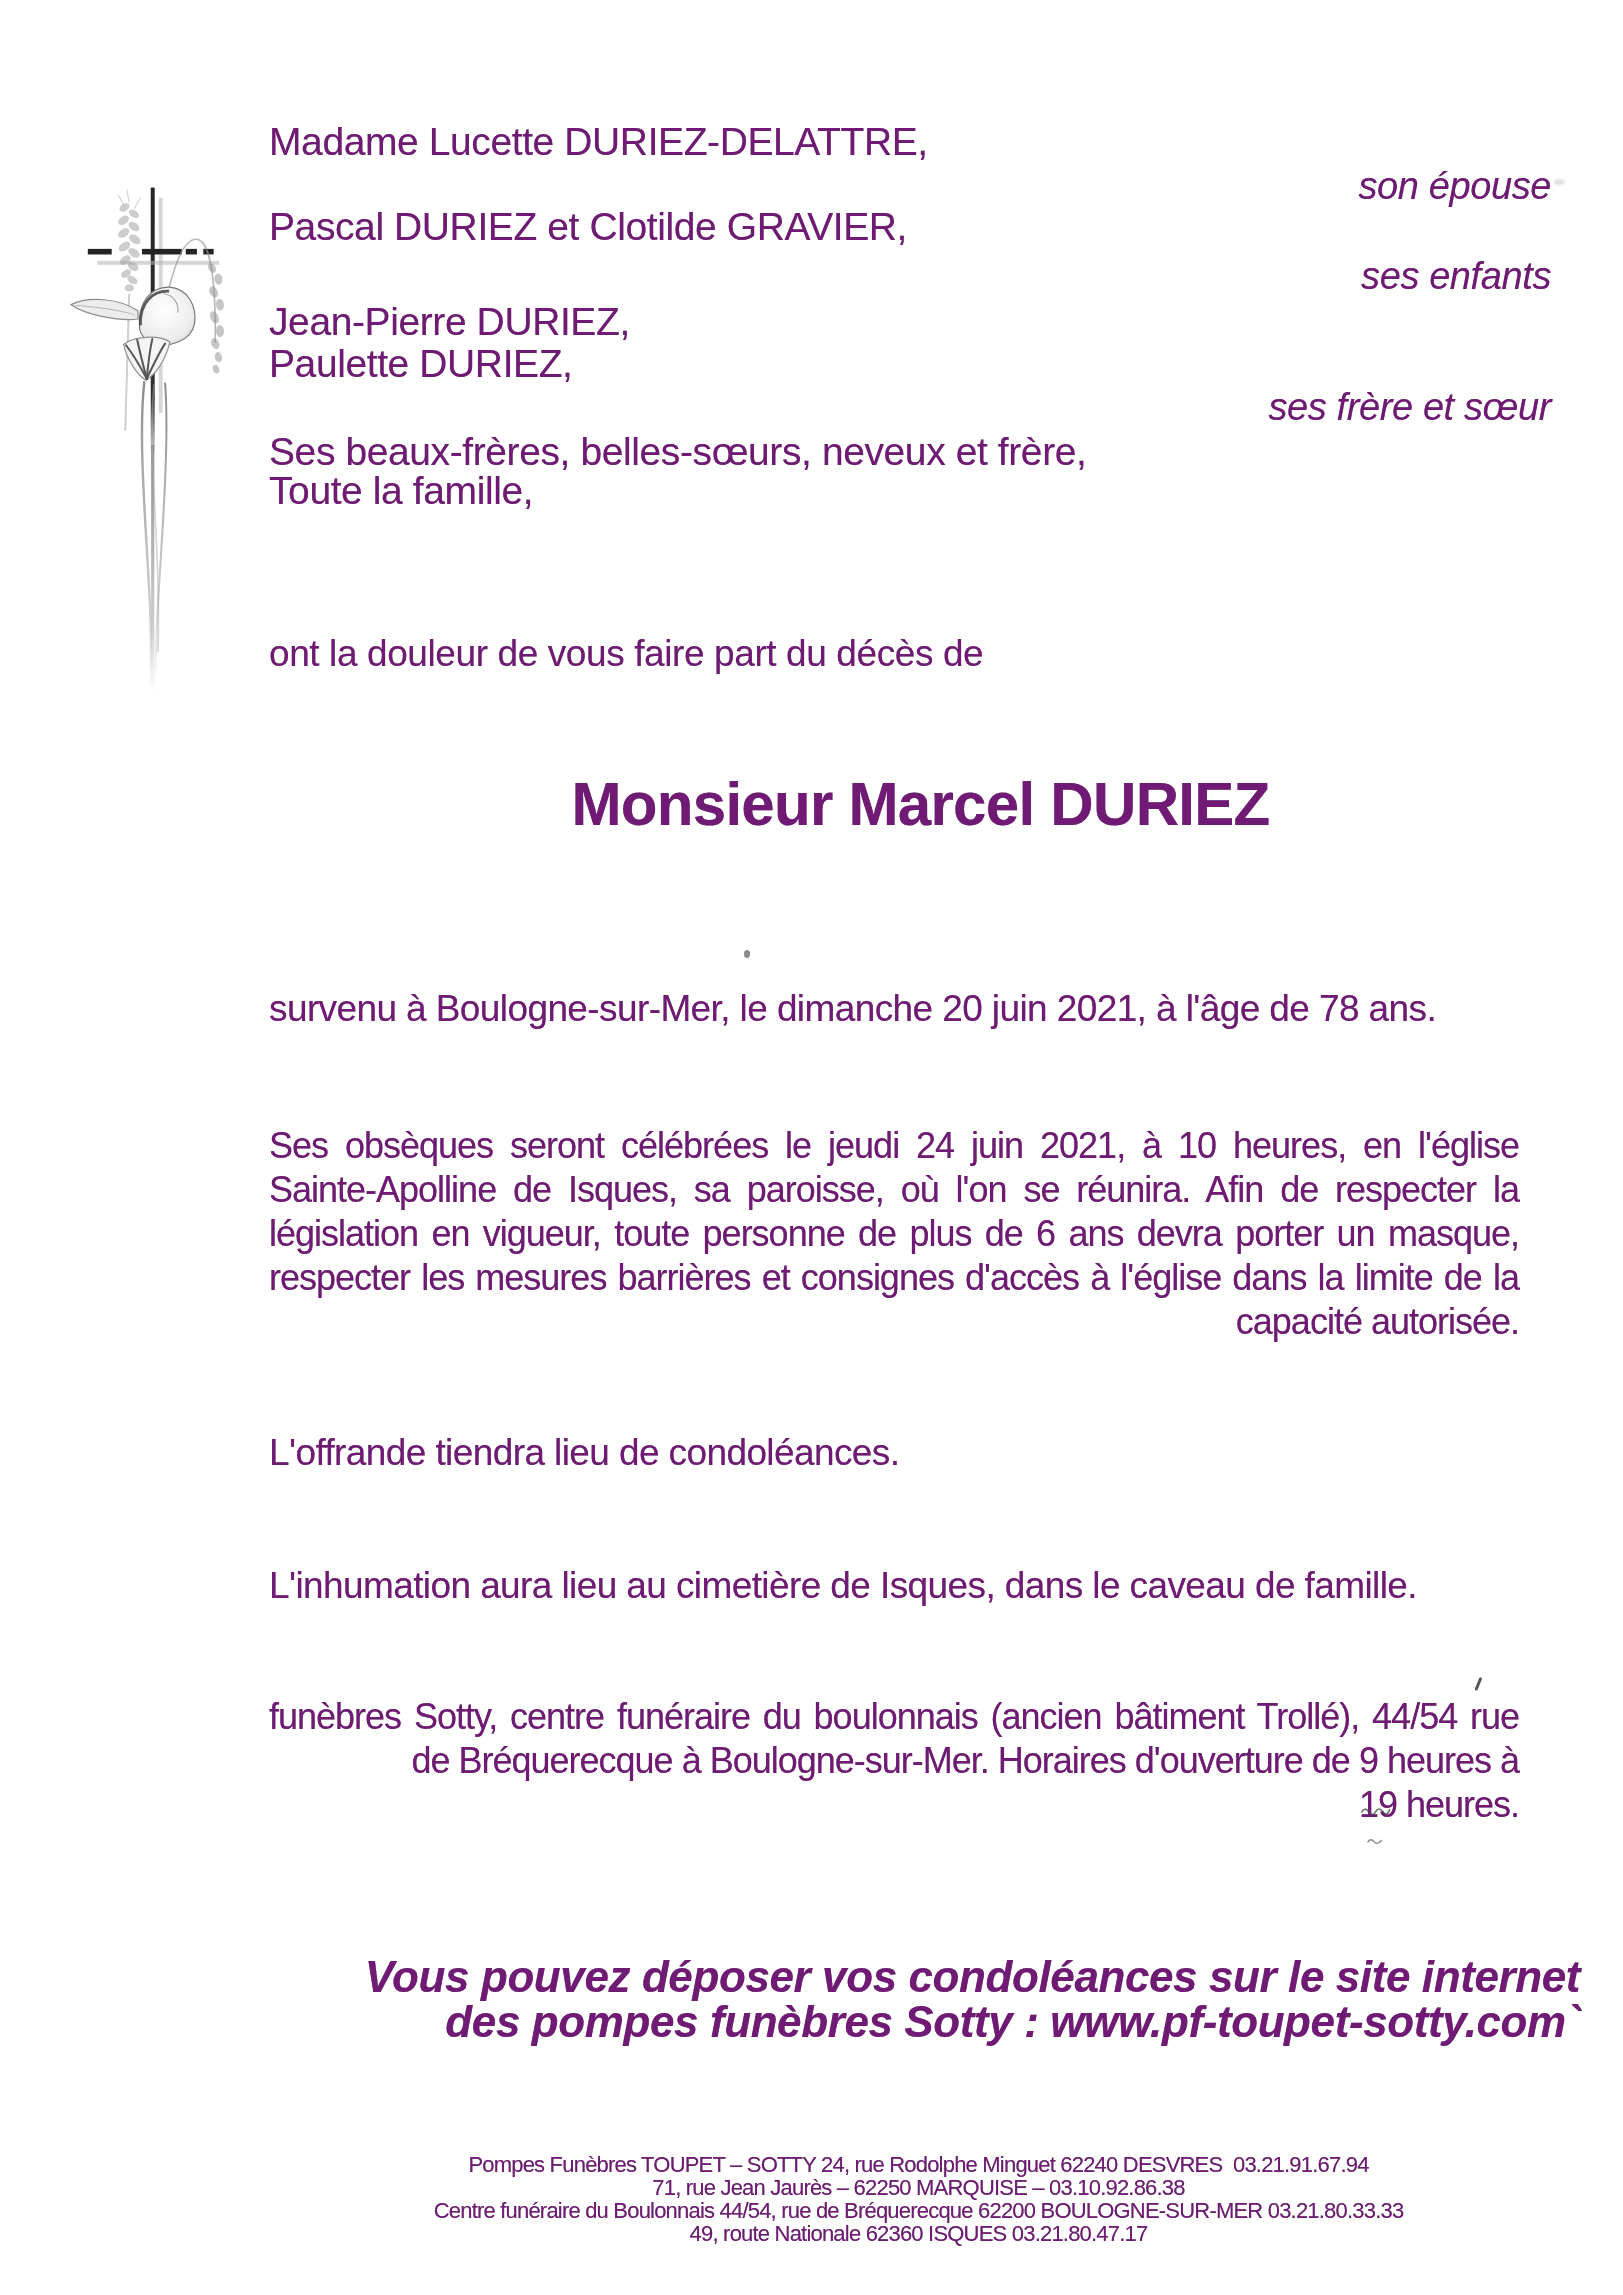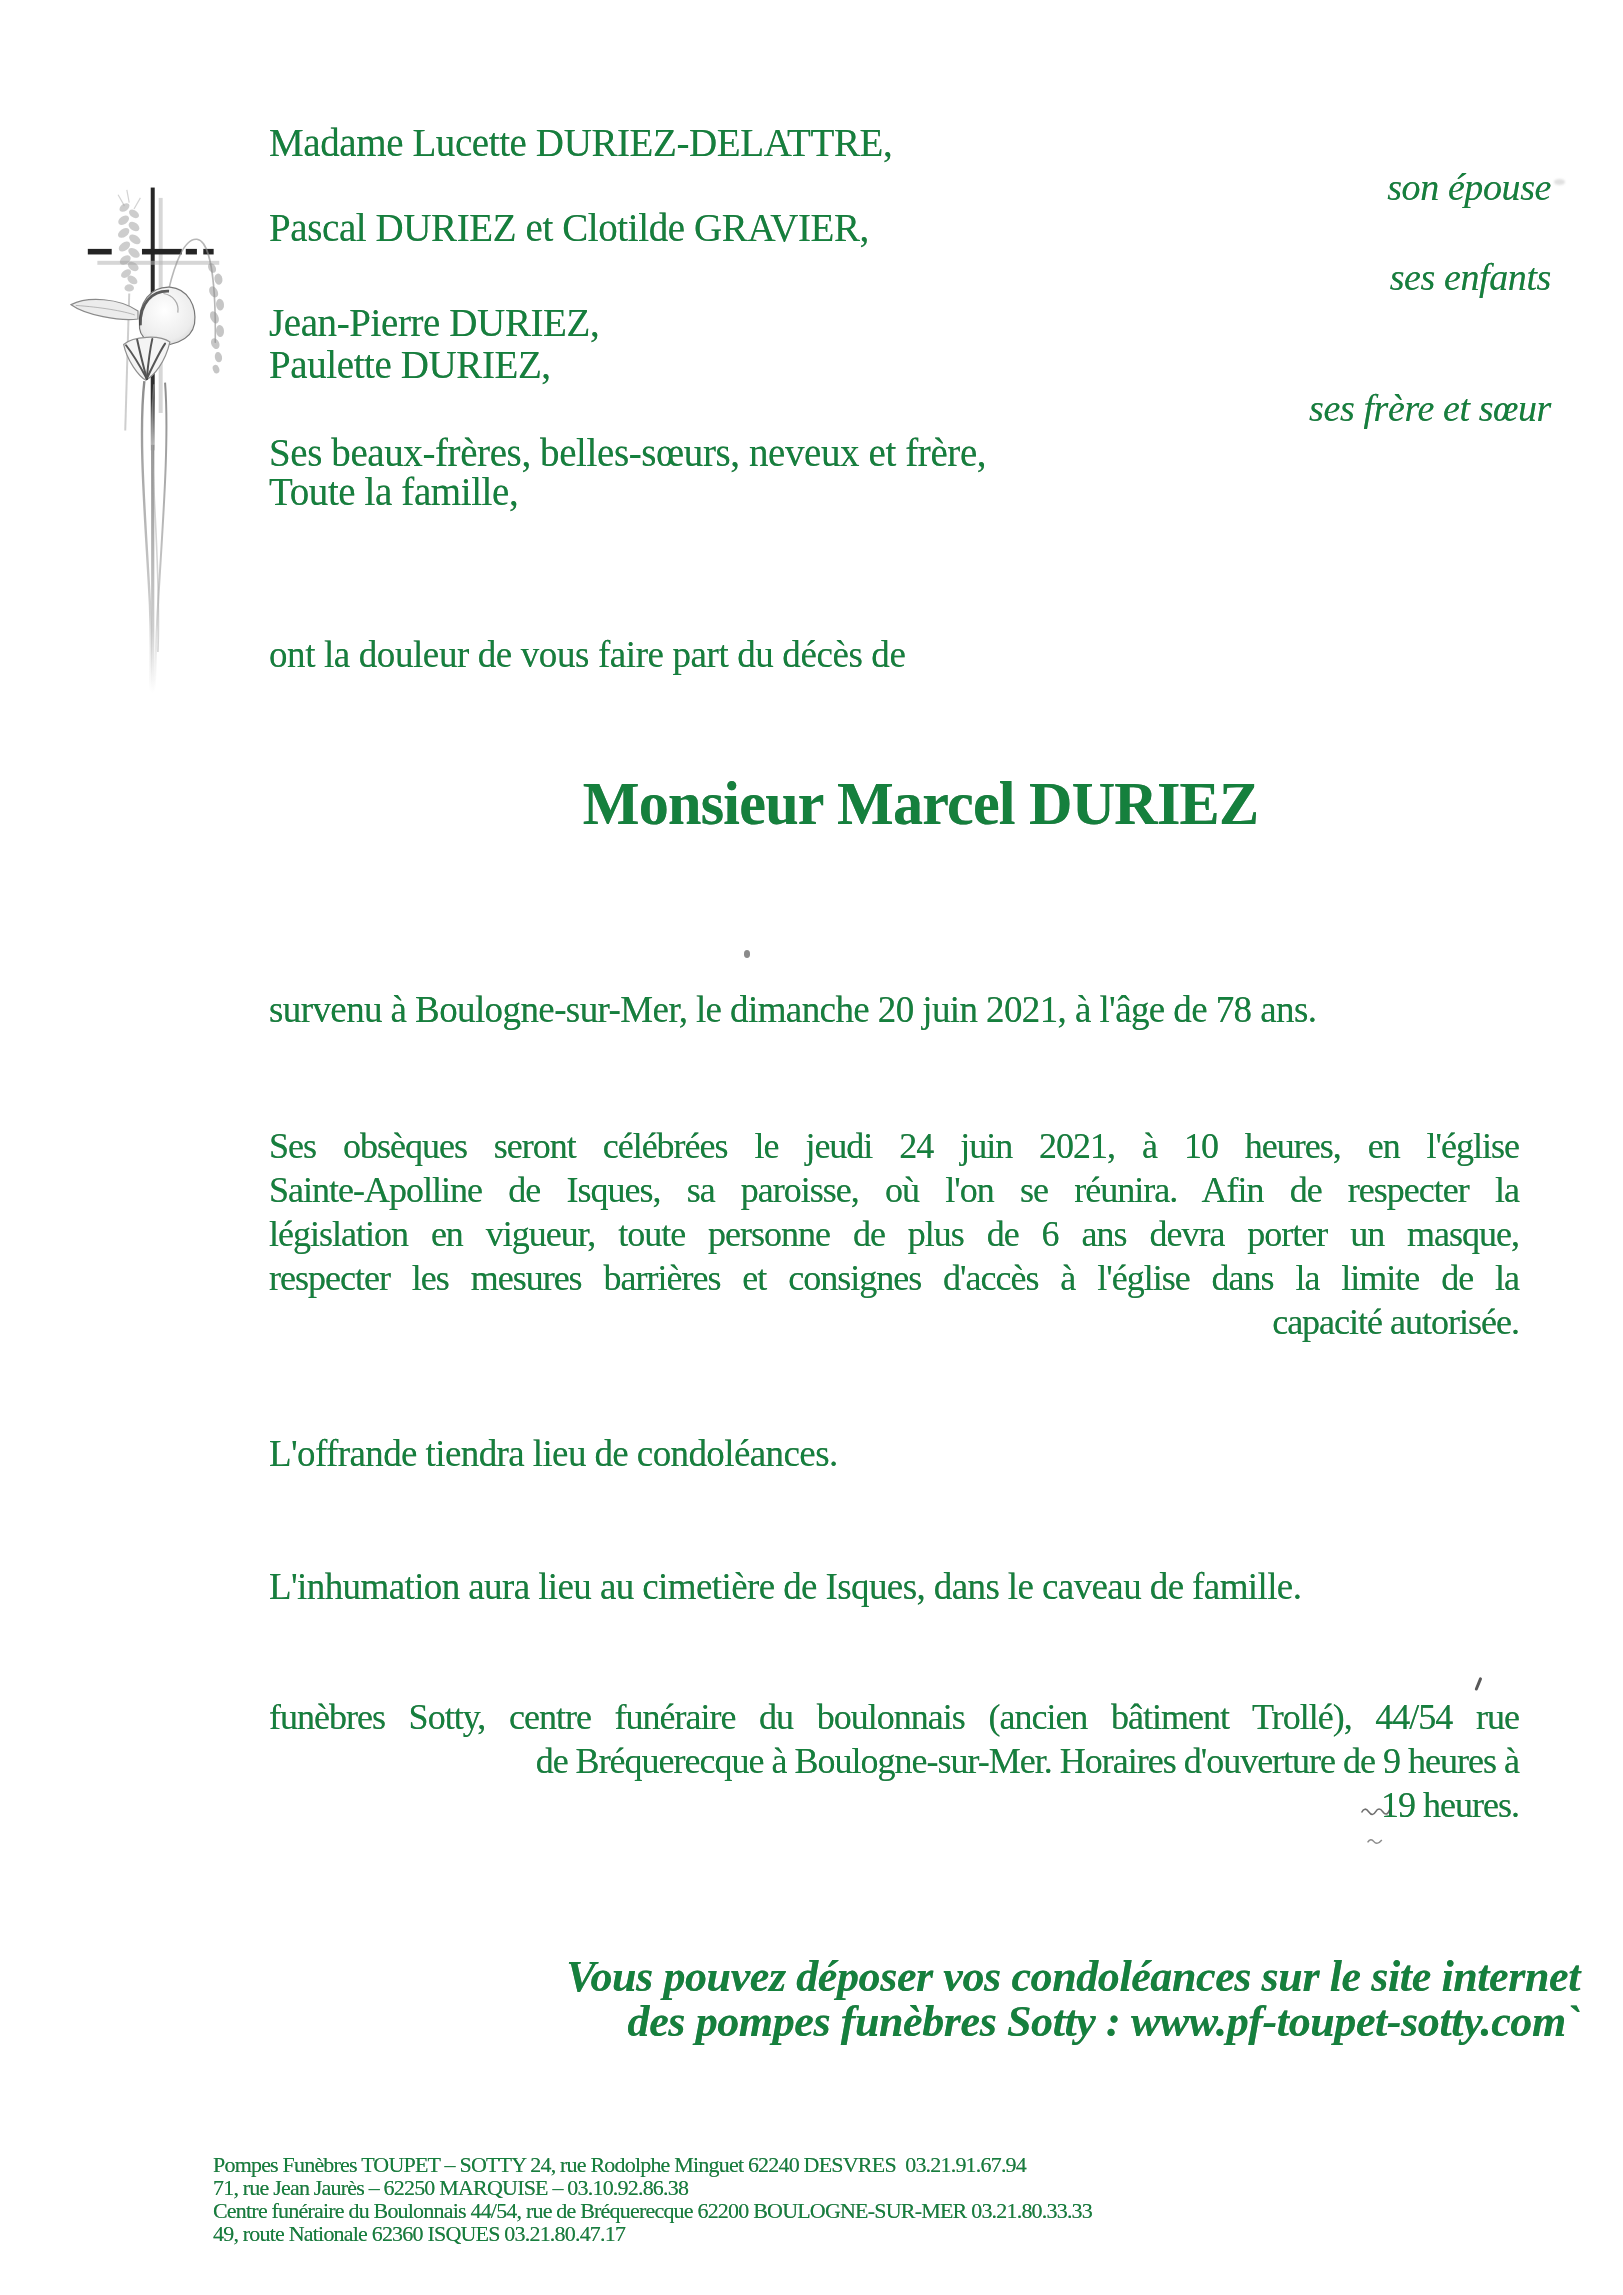--- a/index.html
+++ b/index.html
@@ -1,21 +1,21 @@
 <!DOCTYPE html>
 <html style="font-size:12.8px"><head>
 <meta charset="utf-8">
 <style>
   html,body{margin:0;padding:0;background:#e8e8e8;}
   .page{
     position:relative;
     width:1624px;height:2295px;
     background:#ffffff;
-    font-family:Liberation Serif, serif;
-    color:#15803d;
+    font-family:Liberation Sans, sans-serif;
+    color:#701a75;
     overflow:hidden;
   }
   .line{position:absolute;white-space:nowrap;}
   .soft{text-shadow:0 0 0.6px rgba(25,25,25,.5);}
   .fam{left:269px;font-size:39px;letter-spacing:-0.4px;}
   .rel{right:73px;font-style:italic;font-size:38px;letter-spacing:-0.4px;}
   .intro{left:269px;font-size:37px;letter-spacing:-0.4px;}
   .title-block{
     position:absolute;left:279px;top:768px;width:1283px;
     text-align:center;
@@ -35,21 +35,21 @@
   .para .j{text-align:justify;text-align-last:justify;}
   .para .n{text-align:right;}
   .single{left:269px;font-size:37px;letter-spacing:-0.6px;}
   .notice{
     position:absolute;left:266px;top:1954px;width:1314px;
     text-align:right;font-weight:bold;font-style:italic;
     font-size:44px;line-height:45px;letter-spacing:-0.4px;
   }
   .footer{
     position:absolute;left:213px;top:2153px;width:1411px;
-    text-align:left;font-size:22px;line-height:23px;letter-spacing:-0.8px;
+    text-align:center;font-size:22px;line-height:23px;letter-spacing:-0.8px;
   }
   .artifact{position:absolute;}
   .dot-artifact{
     width:6.4px;height:8px;background:#6f6f6f;border-radius:50%;
     filter:blur(0.6px);opacity:.8;
   }
   .smudge{
     width:11px;height:5.6px;background:#c7c7c7;border-radius:50%;
     filter:blur(1px);opacity:.55;
   }

